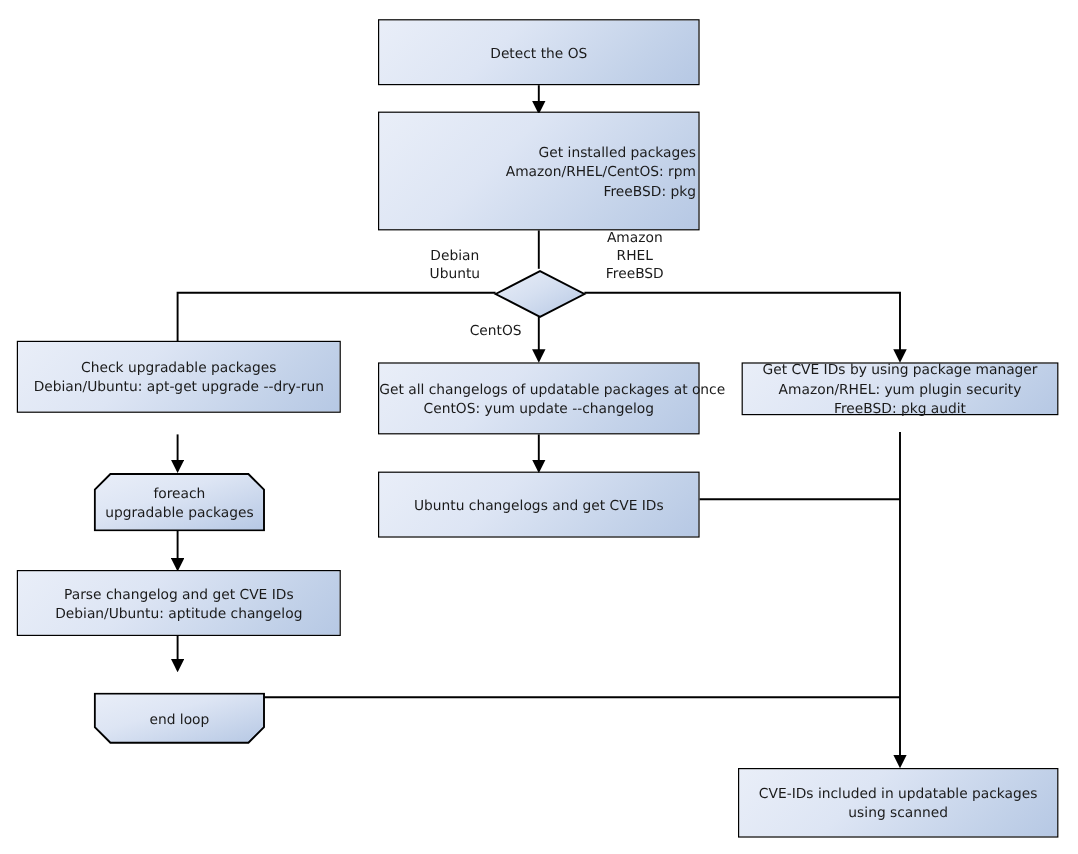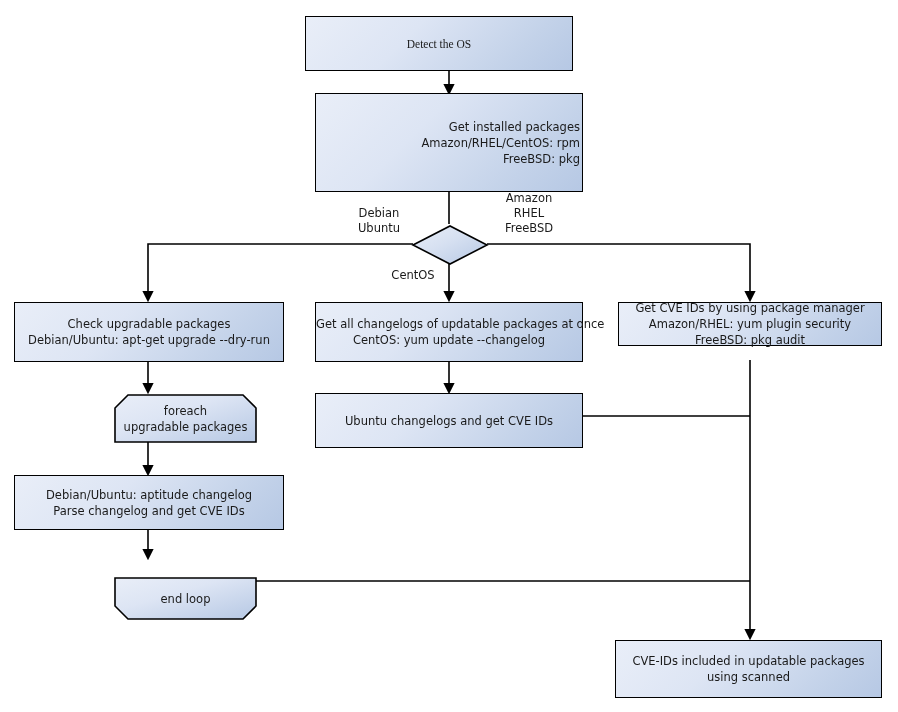--- a/index.html
+++ b/index.html
@@ -49,21 +49,20 @@
     position: absolute;
     box-sizing: border-box;
     display: flex;
     align-items: center;
     justify-content: center;
     text-align: center;
     color: #1a1a1a;
     font-size: 11.5px;
     line-height: 16px;
     white-space: nowrap;
-    margin-left: 36px;
   }
   .loop svg.shape {
     position: absolute;
     left: 0;
     top: 0;
   }
   .loop .txt {
     position: relative;
     z-index: 2;
     width: 100%;
@@ -112,21 +111,21 @@
       <polyline points="220,581 750,581"></polyline>
 
       <line x1="449" y1="362" x2="449" y2="392" marker-end="url(#arrow)"></line>
 
       <polyline points="583,416 750,416"></polyline>
 
       <line x1="750" y1="360" x2="750" y2="638" marker-end="url(#arrow)"></line>
     </g>
   </svg>
 
-  <div class="node" style="left:305px; top:16px; width:268px; height:55px;font-family:Liberation Serif, serif;">
+  <div class="node" style="left:315px; top:16px; width:268px; height:55px;">
     <div class="txt">Detect the OS</div>
   </div>
 
   <div class="node" style="left:315px; top:93px; width:268px; height:99px;text-align:right;">
     <div class="txt">
       <div>Get installed packages</div>
       <div>Amazon/RHEL/CentOS: rpm</div>
       <div>FreeBSD: pkg</div>
     </div>
   </div>
@@ -152,21 +151,21 @@
   <div class="edge-label" style="left:493px; top:191px; width:72px;">
     <div>Amazon</div>
     <div>RHEL</div>
     <div>FreeBSD</div>
   </div>
 
   <div class="edge-label" style="left:385px; top:268px; width:56px; text-align:center;">
     <div>CentOS</div>
   </div>
 
-  <div class="node" style="left:14px; top:302px; width:270px; height:60px;">
+  <div class="node" style="left:14px; top:284px; width:270px; height:60px;">
     <div class="txt">
       <div>Check upgradable packages</div>
       <div>Debian/Ubuntu: apt-get upgrade --dry-run</div>
     </div>
   </div>
 
   <div class="loop" style="left:78px; top:394px; width:143px; height:49px;">
     <svg class="shape" width="143" height="49" viewBox="0 0 143 49" xmlns="http://www.w3.org/2000/svg">
       <defs>
         <linearGradient id="gradLoopA" x1="0" y1="0" x2="1" y2="1">
@@ -178,22 +177,22 @@
       <polygon points="1,14 14,1 129,1 142,14 142,48 1,48" fill="url(#gradLoopA)" stroke="#000000" stroke-width="1.6"></polygon>
     </svg>
     <div class="txt">
       <div>foreach</div>
       <div>upgradable  packages</div>
     </div>
   </div>
 
   <div class="node" style="left:14px; top:475px; width:270px; height:55px;">
     <div class="txt">
+      <div>Parse changelog and get  CVE IDs</div>
       <div>Debian/Ubuntu: aptitude changelog</div>
-      <div>Parse changelog and get  CVE IDs</div>
     </div>
   </div>
 
   <div class="loop" style="left:78px; top:577px; width:143px; height:43px;">
     <svg class="shape" width="143" height="43" viewBox="0 0 143 43" xmlns="http://www.w3.org/2000/svg">
       <defs>
         <linearGradient id="gradLoopB" x1="0" y1="0" x2="1" y2="1">
           <stop offset="0%" stop-color="#e9eef8"></stop>
           <stop offset="40%" stop-color="#dde5f4"></stop>
           <stop offset="100%" stop-color="#b6c8e4"></stop>

